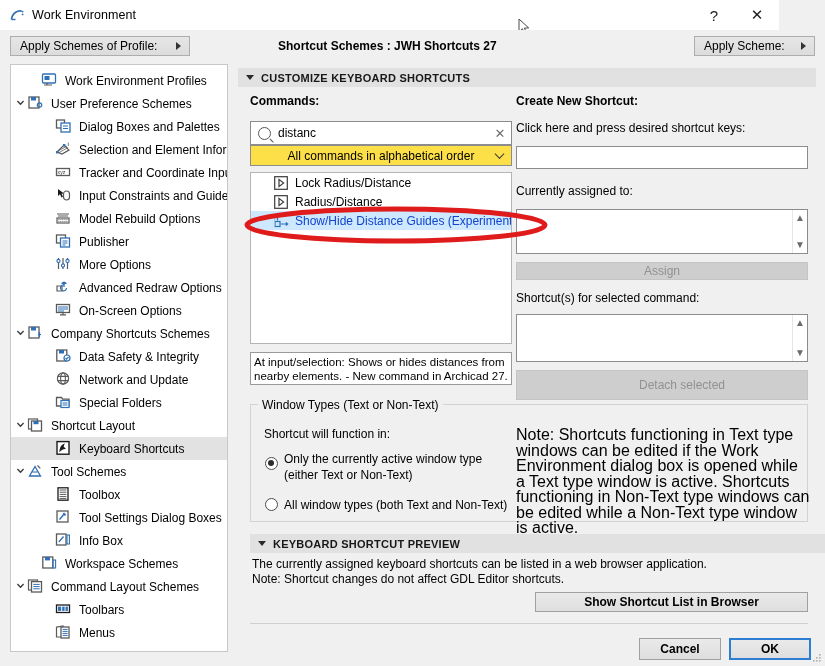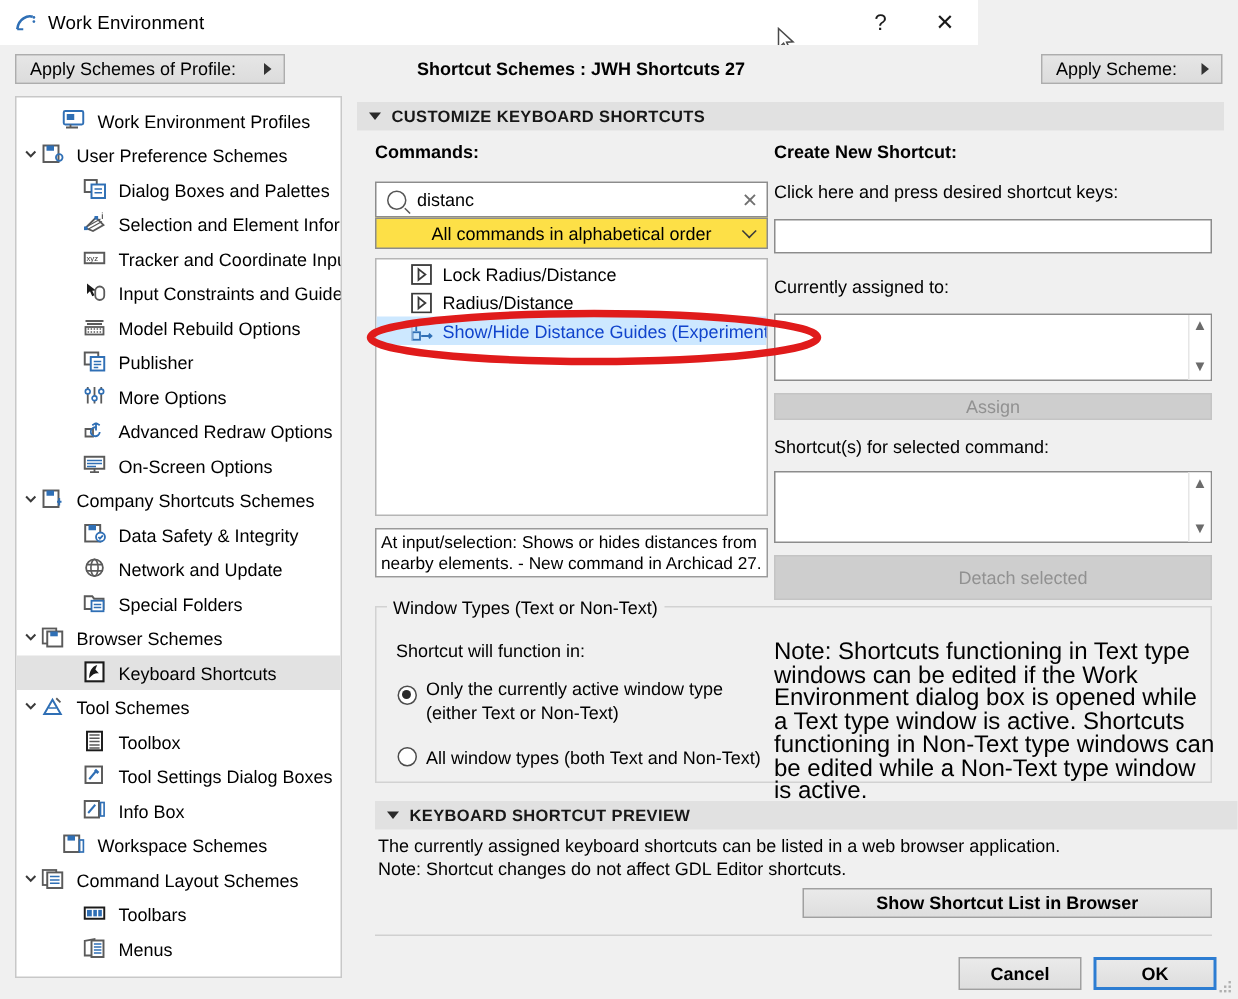--- a/index.html
+++ b/index.html
@@ -10,21 +10,21 @@
     background: #f0f0f0;
     font-family: "Liberation Sans", sans-serif;
     font-size: 12px;
     color: #000;
     -webkit-font-smoothing: antialiased;
   }
   #root { position: relative; width: 825px; height: 666px; background: #f0f0f0; }
 
   
   .titlebar {
-    position: absolute; left: 0; top: 0; width: 652px; height: 30px;
+    position: absolute; left: 0; top: 0; width: 779px; height: 30px;
     background: #ffffff;
     display: flex; align-items: center;
   }
   .titlebar .app-icon {
     margin-left: 9px; margin-right: 7px;
     width: 16px; height: 16px; position: relative;
   }
   .titlebar .title-text {
     font-size: 12.5px; color: #000; letter-spacing: 0.1px;
   }
@@ -419,21 +419,21 @@
         <div class="tree-item">
           <span style="display: inline-block; width: 2px; min-width: 2px;"></span>
           <span class="chev"><svg width="9" height="9" viewBox="0 0 9 9">
               <path d="M1.4 3 L4.5 6.2 L7.6 3" fill="none" stroke="#3a3a3a" stroke-width="1.3"></path>
             </svg></span>
           <span class="ticon"><svg width="17" height="16" viewBox="0 0 17 16">
               <rect x="1.5" y="2" width="9" height="10" fill="none" stroke="#5a5a5a" stroke-width="1.2"></rect>
               <rect x="4.5" y="4" width="10" height="10" fill="#fff" stroke="#5a5a5a" stroke-width="1.3"></rect>
               <rect x="6.5" y="4" width="5" height="3.2" fill="#2f6fb5"></rect>
             </svg></span>
-          <span class="tlabel">Browser Schemes</span>
+          <span class="tlabel">Shortcut Layout</span>
         </div>
         <div class="tree-item selected">
           <span style="display: inline-block; width: 30px; min-width: 30px;"></span>
           <span class="chev none"></span>
           <span class="ticon"><svg width="17" height="16" viewBox="0 0 17 16">
               <rect x="2" y="1.6" width="12" height="12.6" fill="#fff" stroke="#1b1b1b" stroke-width="1.4"></rect>
               <path d="M9.8 3.4 C6 4.6 4.6 7.6 4.4 12.2 C7 9.2 9 8.6 11 9 L8.6 6.4Z" fill="#1b1b1b"></path>
             </svg></span>
           <span class="tlabel">Keyboard Shortcuts</span>
         </div>

